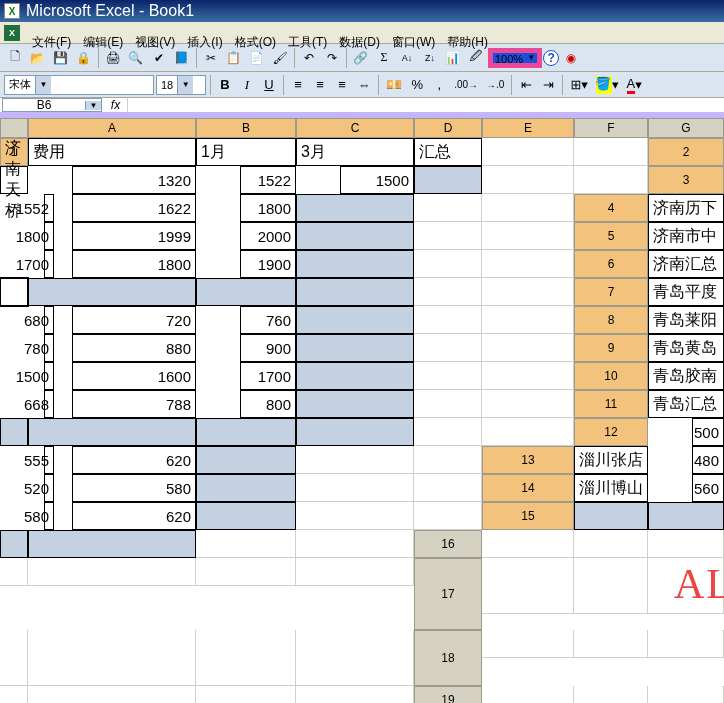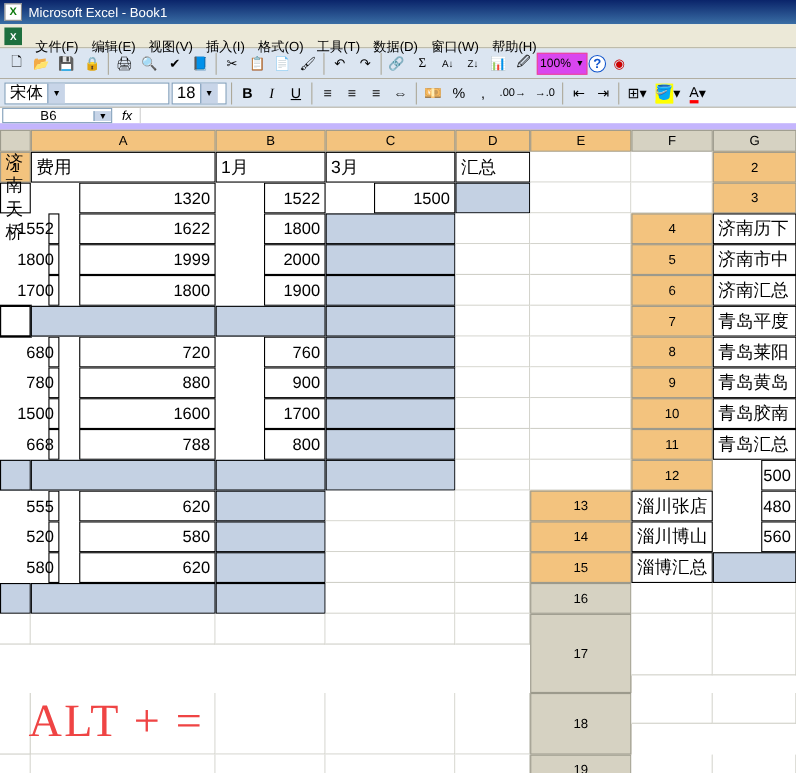--- a/index.html
+++ b/index.html
@@ -1,38 +1,38 @@
 <!DOCTYPE html>
 <html><head>
 <meta charset="utf-8">
 <style>
 * { margin: 0; padding: 0; box-sizing: border-box; font-family: "宋体", SimSun, Arial, sans-serif; }
 body { background: #fff; width: 724px; height: 703px; overflow: hidden; }
 
 
 .titlebar { background: linear-gradient(#0a246a, #3a6ea5); height: 22px; display: flex; align-items: center; padding: 0 4px; }
 .titlebar .xicon { width: 16px; height: 16px; background: #fff; display: flex; align-items: center; justify-content: center; font-size: 10px; font-weight: bold; color: #107c10; border: 1px solid #888; }
-.titlebar .title { color: #fff; font-size: 12px; margin-left: 6px; }
+.titlebar .title { color: #fff; font-size: 16px; margin-left: 6px; }
 
 
 .menubar { background: #ece9d8; height: 22px; display: flex; align-items: center; padding: 0 4px; border-bottom: 1px solid #aca899; }
 .menubar .mini { width: 16px; height: 16px; background: #1e6f3e; display: inline-flex; align-items: center; justify-content: center; margin-right: 6px; }
 .menubar .mini span { color: #fff; font-size: 9px; font-weight: bold; }
 .menu-item { font-size: 12px; padding: 2px 6px; cursor: default; }
 
 
 .toolbar { background: #dbe5f1; height: 28px; display: flex; align-items: center; padding: 2px 4px; gap: 1px; border-bottom: 1px solid #aca899; overflow: hidden; }
 .tbtn { width: 22px; height: 22px; display: flex; align-items: center; justify-content: center; font-size: 12px; cursor: default; border: 1px solid transparent; }
 .tsep { width: 1px; height: 20px; background: #aca899; margin: 0 2px; }
-.zoom { display: flex; align-items: center; height: 20px; border: 1px solid #ec4899; background: #d946ef; font-size: 11px; padding: 0 2px; }
+.zoom { display: flex; align-items: flex-start; height: 20px; border: 5px solid #ec4899; background: #1d4ed8; font-size: 11px; padding: 0 2px; }
 
 
 .formatbar { background: #dbe5f1; height: 26px; display: flex; align-items: center; padding: 2px 4px; gap: 2px; border-bottom: 1px solid #aca899; }
 .combo { display: flex; align-items: center; height: 20px; border: 1px solid #7f9db9; background: #fff; }
-.combo-txt { padding: 16px 4px; font-size: 15px; }
+.combo-txt { padding: 16px 4px; font-size: 11px; }
 .combo-btn { width: 16px; height: 18px; background: #c8d5e8; display: flex; align-items: center; justify-content: center; font-size: 8px; border-left: 1px solid #7f9db9; }
 .fbtn { min-width: 20px; height: 20px; display: flex; align-items: center; justify-content: center; font-size: 13px; cursor: default; border: 1px solid transparent; padding: 0 2px; }
 .bold { font-weight: bold; }
 .italic { font-style: italic; font-family: "Times New Roman"; }
 .uline { text-decoration: underline; }
 
 
 .fxbar { display: flex; height: 20px; border-bottom: 6px solid #c4b5fd; background: #fff; }
 .namebox { width: 100px; border: 1px solid #7f9db9; background: #fff; display: flex; align-items: center; margin: 0 2px; }
 .namebox .txt { flex: 1; padding: 0 6px; font-size: 12px; text-align: center; }
@@ -266,21 +266,20 @@
     <div class="cell"></div>
     <div class="rowh sel">14</div>
     <div class="cell b">淄川博山</div>
     <div class="cell b num">560</div>
     <div class="cell b num">580</div>
     <div class="cell b num">620</div>
     <div class="cell b selcell"></div>
     <div class="cell"></div>
     <div class="cell"></div>
     <div class="rowh sel">15</div>
-    <div class="cell b">淄博汇总</div>
     <div class="cell b selcell"></div>
     <div class="cell b selcell"></div>
     <div class="cell b selcell"></div>
     <div class="cell b selcell"></div>
     <div class="cell"></div>
     <div class="cell"></div>
     <div class="rowh">16</div>
     <div class="cell"></div>
     <div class="cell"></div>
     <div class="cell"></div>

